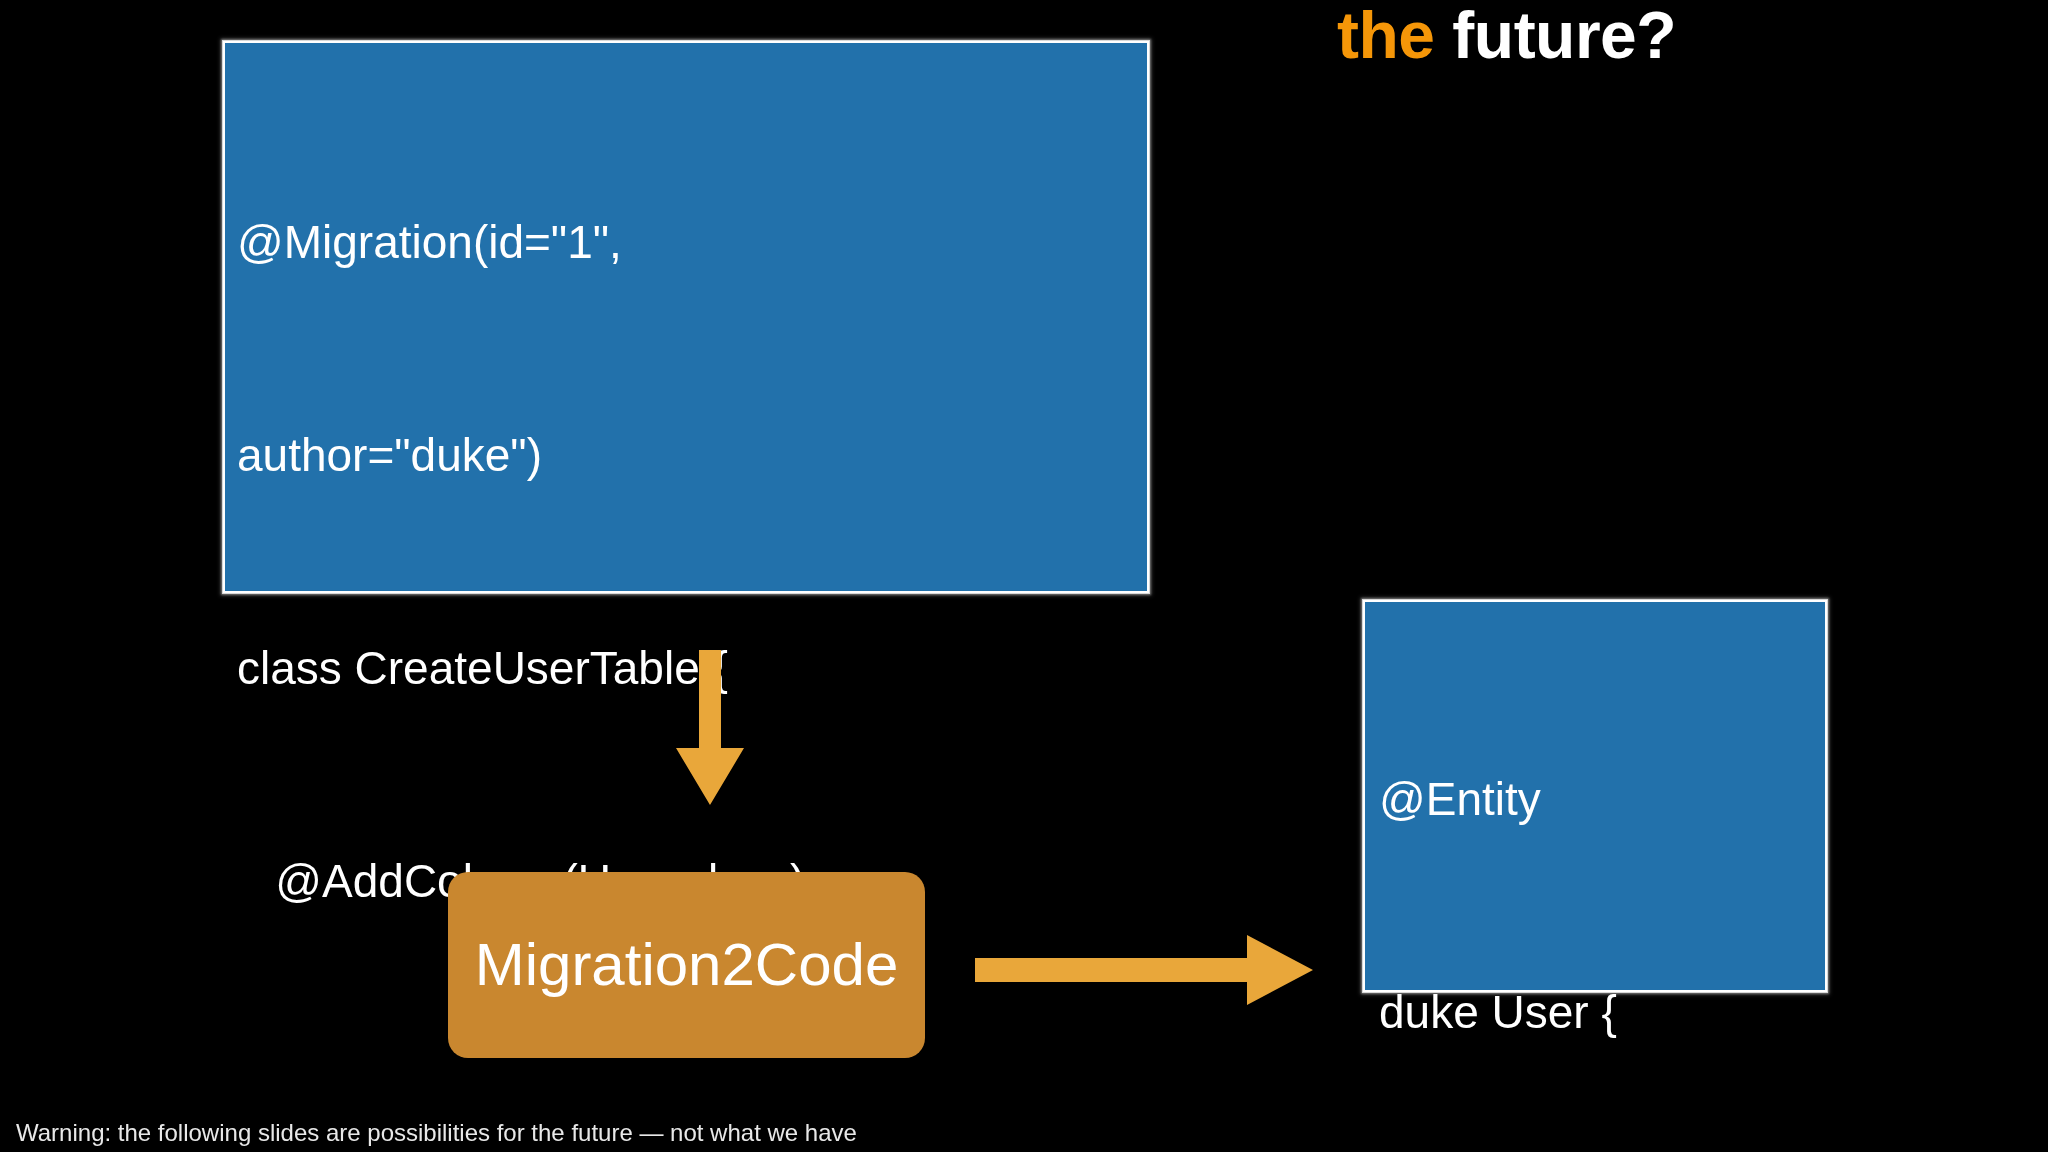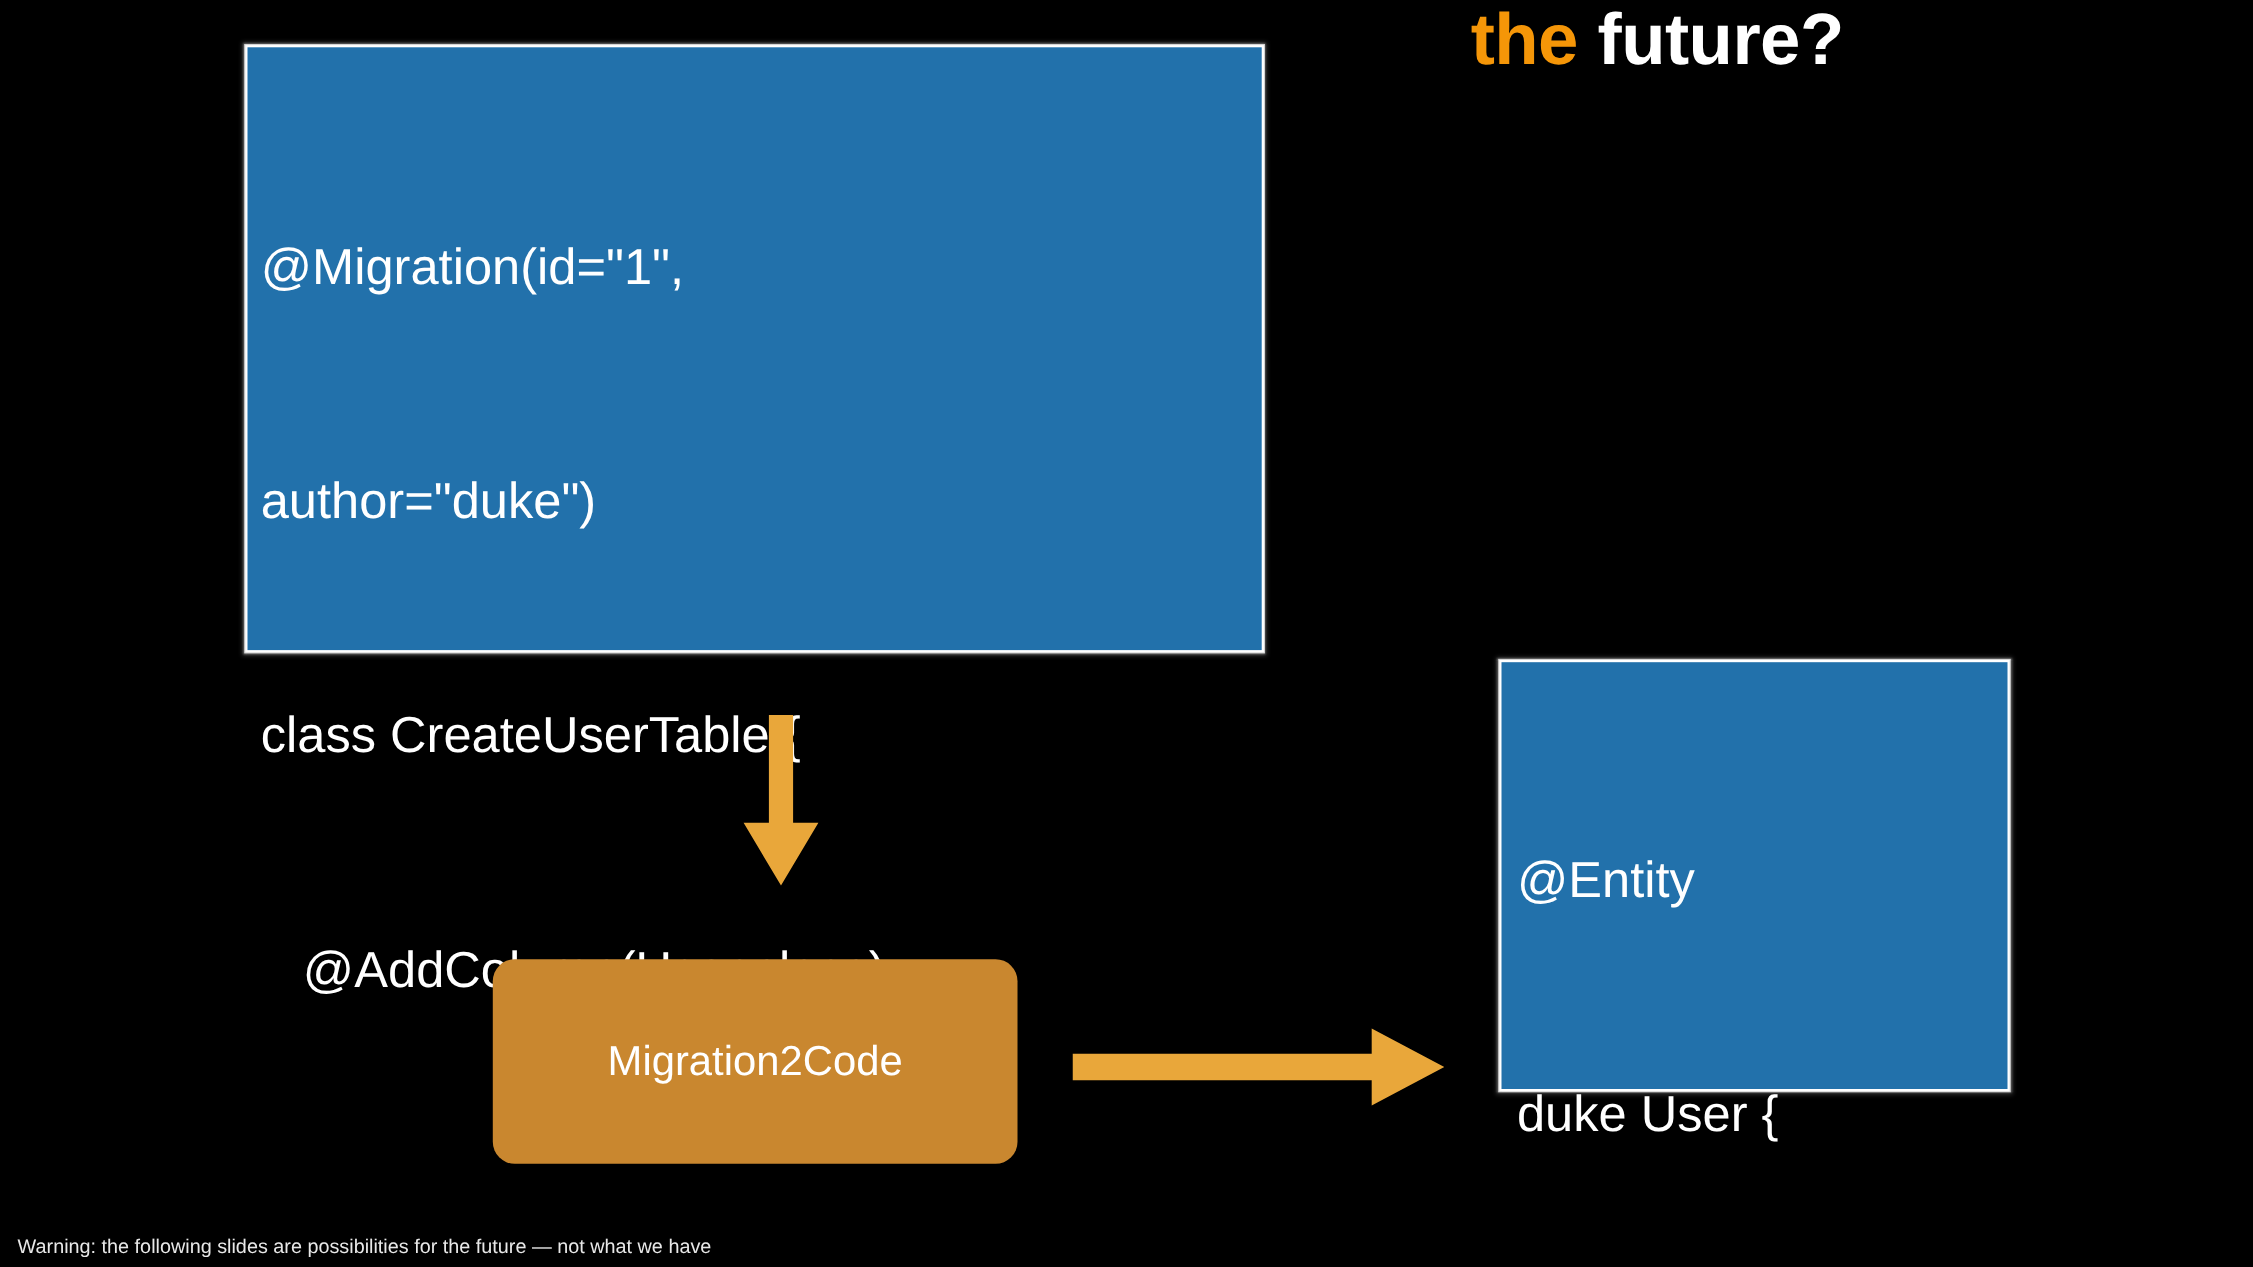--- a/index.html
+++ b/index.html
@@ -77,21 +77,21 @@
     top: 872px;
     width: 477px;
     height: 186px;
     background: #c9872f;
     border-radius: 20px;
     display: flex;
     flex-direction: column;
     align-items: center;
     justify-content: center;
     color: #ffffff;
-    font-size: 38px;
+    font-size: 60px;
     line-height: 62px;
     text-align: center;
     box-sizing: border-box;
   }
   #generator-box .gen-line { display: block; }
 
   
   .arrow { position: absolute; }
   #arrow-down {
     left: 660px;
@@ -104,21 +104,21 @@
     top: 925px;
     width: 340px;
     height: 90px;
   }
 
   
   #footer-warning {
     position: absolute;
     left: 16px;
     top: 1117px;
-    font-size: 18px;
+    font-size: 24px;
     line-height: 32px;
     color: #e8e8e8;
     white-space: nowrap;
     font-weight: 400;
   }
 </style>
 </head>
 <body>
 
 <div id="slide">

